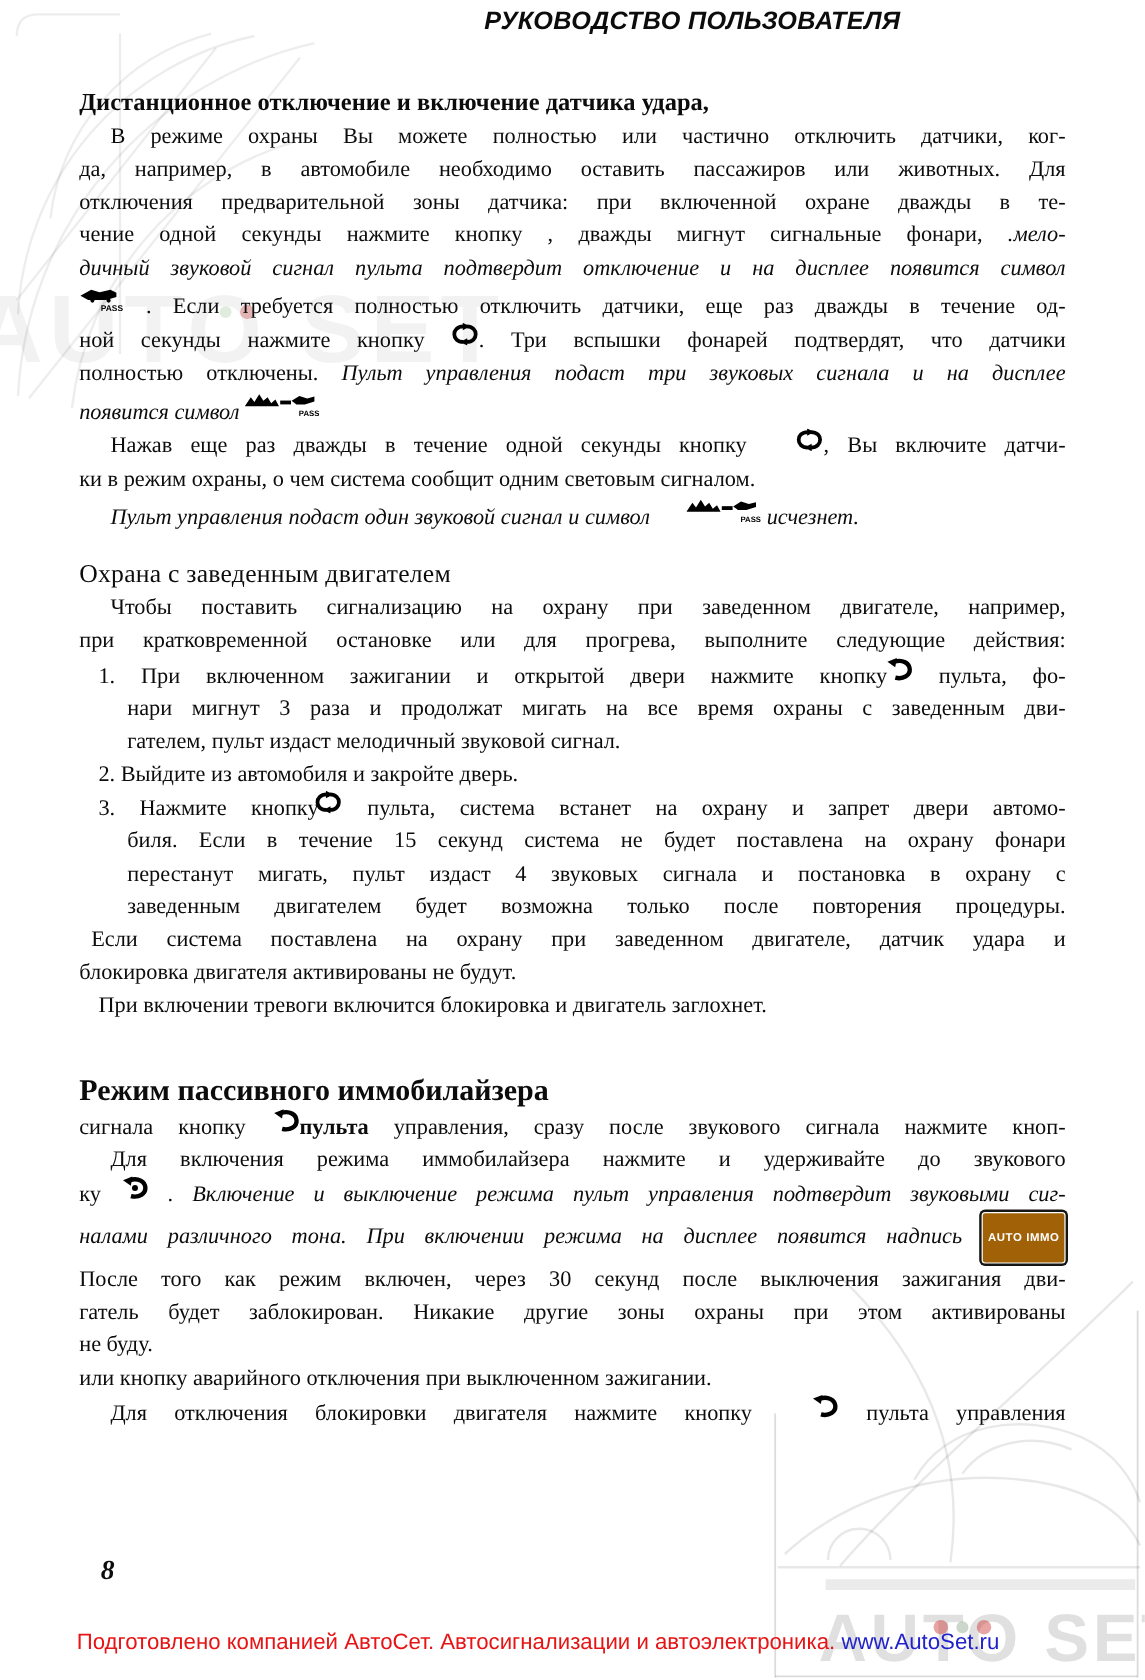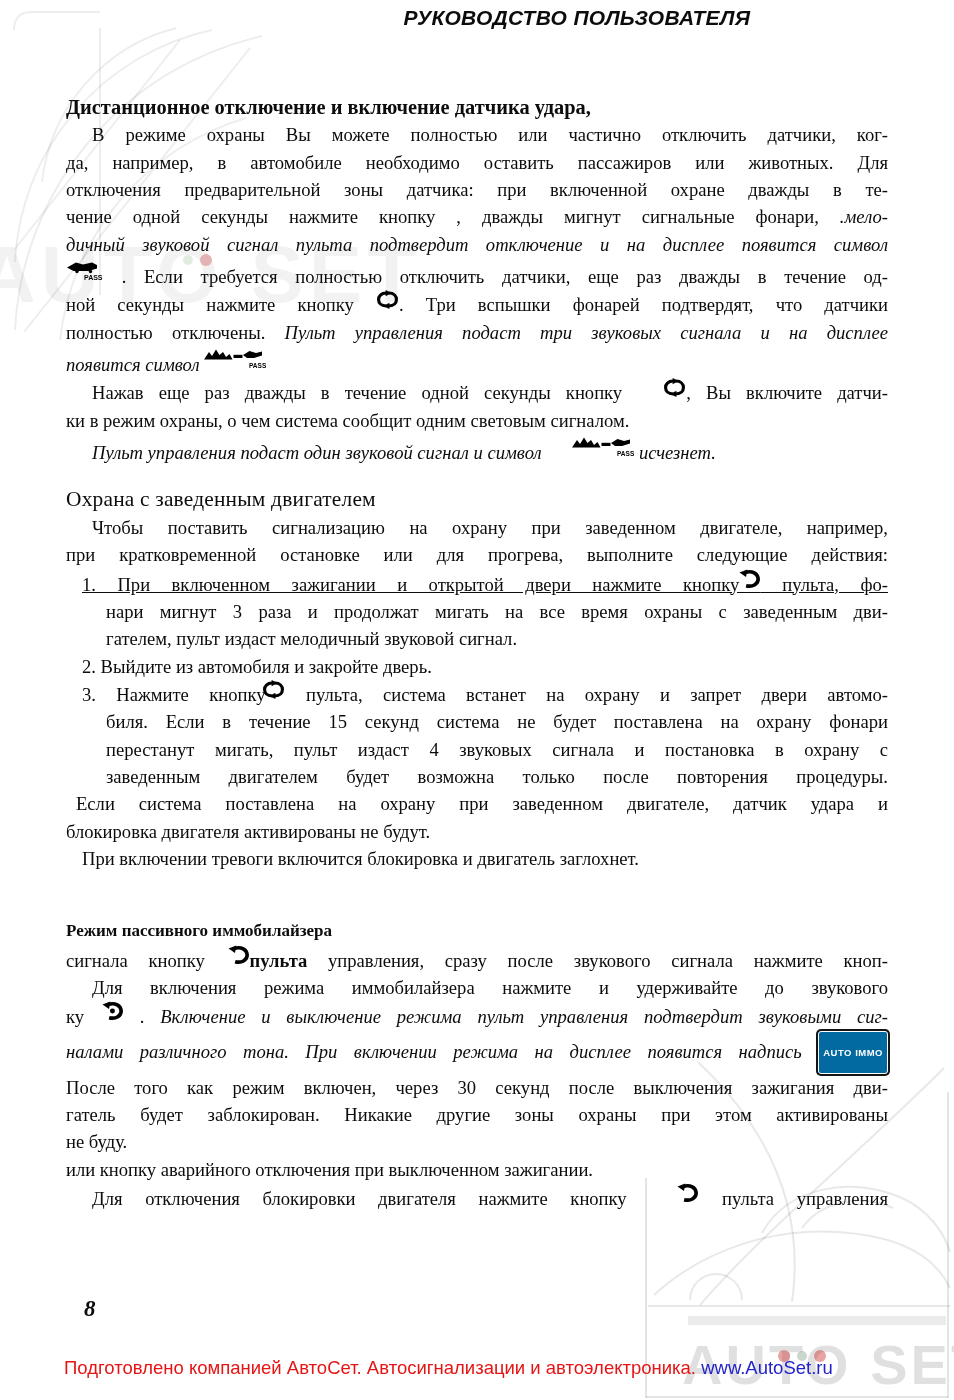--- a/index.html
+++ b/index.html
@@ -2,35 +2,35 @@
 <html><head>
 <meta charset="utf-8">
 <style>
   html,body{margin:0;padding:0}
   body{width:954px;height:1400px;position:relative;background:#fff;overflow:hidden;
        font-family:"Liberation Serif",serif;color:#0c0c0c;}
   .wm{position:absolute;left:0;top:0;pointer-events:none}
   .content{position:absolute;left:66px;right:66px;top:6px}
   .title{font-family:"Liberation Sans",sans-serif;font-weight:bold;font-style:italic;
          font-size:21px;letter-spacing:.3px;text-align:center;margin-left:200px;white-space:nowrap}
-  .docbody{margin-top:64px;font-size:18.6px;line-height:27.35px}
+  .docbody{margin-top:43px;font-size:18.6px;line-height:27.35px}
   .blk{margin:0}
   .heading-a{font-weight:bold;font-size:20.4px}
   .heading-b{font-size:21.4px;letter-spacing:.2px}
-  .heading-c{font-weight:bold;font-size:17px}
+  .heading-c{font-weight:bold;font-size:25px}
   .line{text-align:justify;text-align-last:left}
   .line.just{text-align-last:justify}
   .item{padding-left:40px}
   .ri{font-style:italic}
   .rb{font-weight:bold}
   .riu{font-style:italic;text-decoration:underline}
   .icn{display:inline-block;vertical-align:-4px;line-height:0}
   .icn svg{display:inline-block;vertical-align:bottom}
   .immo{display:inline-block;font-family:"Liberation Sans",sans-serif;font-weight:bold;
-        font-size:9.5px;line-height:11px;color:#fff;background:#0369a1;border:1px solid #fff;
+        font-size:9.5px;line-height:11px;color:#fff;background:#a16207;border:1px solid #fff;
         box-shadow:0 0 0 2px #151515;border-radius:3px;padding:15px 4px;letter-spacing:.5px;
         vertical-align:2px;white-space:nowrap}
   .pagenum{position:absolute;left:84px;top:1296px;font-size:23px;font-weight:bold;font-style:italic}
   .footer{position:absolute;left:64px;top:1357px;font-family:"Liberation Sans",sans-serif;
           font-size:18.5px;white-space:nowrap}
   .footer a{cursor:pointer}
 </style>
 </head>
 <body>
 
@@ -120,21 +120,21 @@
       </div>
       <div class="blk " style="height: 20px;"></div>
       <div class="blk heading-b">
         <div class="line"><span>Охрана с  заведенным двигателем</span></div>
       </div>
       <div class="blk ">
         <div class="line just" style="text-indent: 26px;"><span>Чтобы поставить сигнализацию на охрану при заведенном двигателе, например,</span></div>
         <div class="line just"><span>при кратковременной остановке или для прогрева, выполните следующие действия:</span></div>
       </div>
       <div class="blk  item">
-        <div class="line just" style="text-indent: -24px; text-decoration: underline;"><span>1. При включенном зажигании и открытой двери нажмите кнопку </span><span class="icn"><svg width="24" height="20" viewBox="0 0 25 20">
+        <div class="line just" style="text-indent: -24px;"><span>1. При включенном зажигании и открытой двери нажмите кнопку </span><span class="icn"><svg width="24" height="20" viewBox="0 0 25 20">
               <path d="M8.5 3.2C16 .8 21.6 4.6 22 9.6c.4 5.2-5.4 9.2-12.5 7.4" fill="none" stroke="#000" stroke-width="3.8"></path>
               <polygon points="10.8,0 2.6,3.2 9.4,8"></polygon>
             </svg></span><span> пульта, фо-</span></div>
         <div class="line just"><span>нари мигнут 3 раза и продолжат мигать на все время охраны с заведенным дви-</span></div>
         <div class="line"><span>гателем, пульт издаст мелодичный звуковой сигнал.</span></div>
       </div>
       <div class="blk  item">
         <div class="line" style="text-indent: -24px;"><span>2. Выйдите из автомобиля и закройте дверь.</span></div>
       </div>
       <div class="blk  item">

